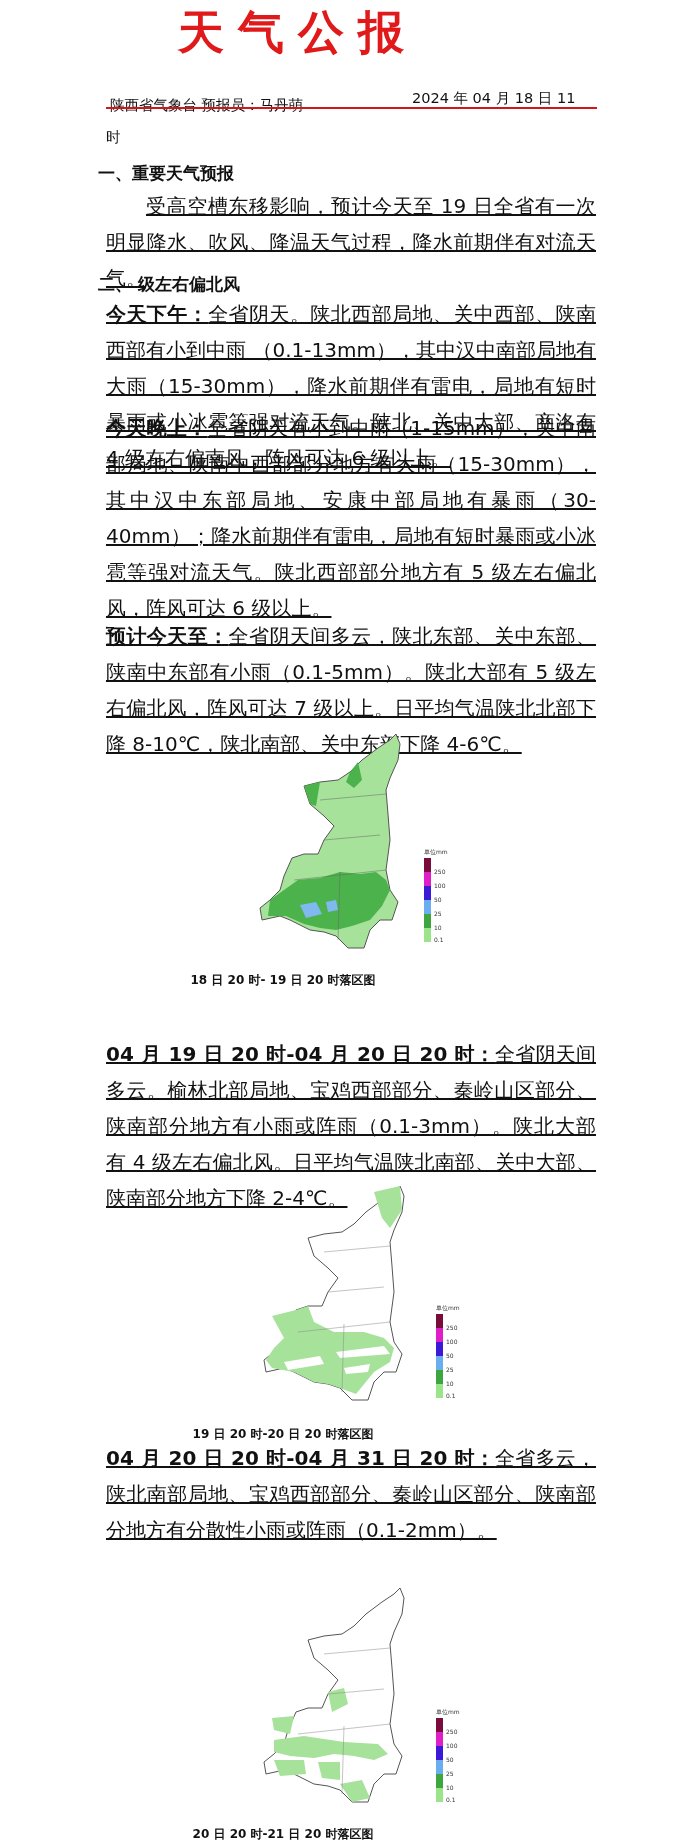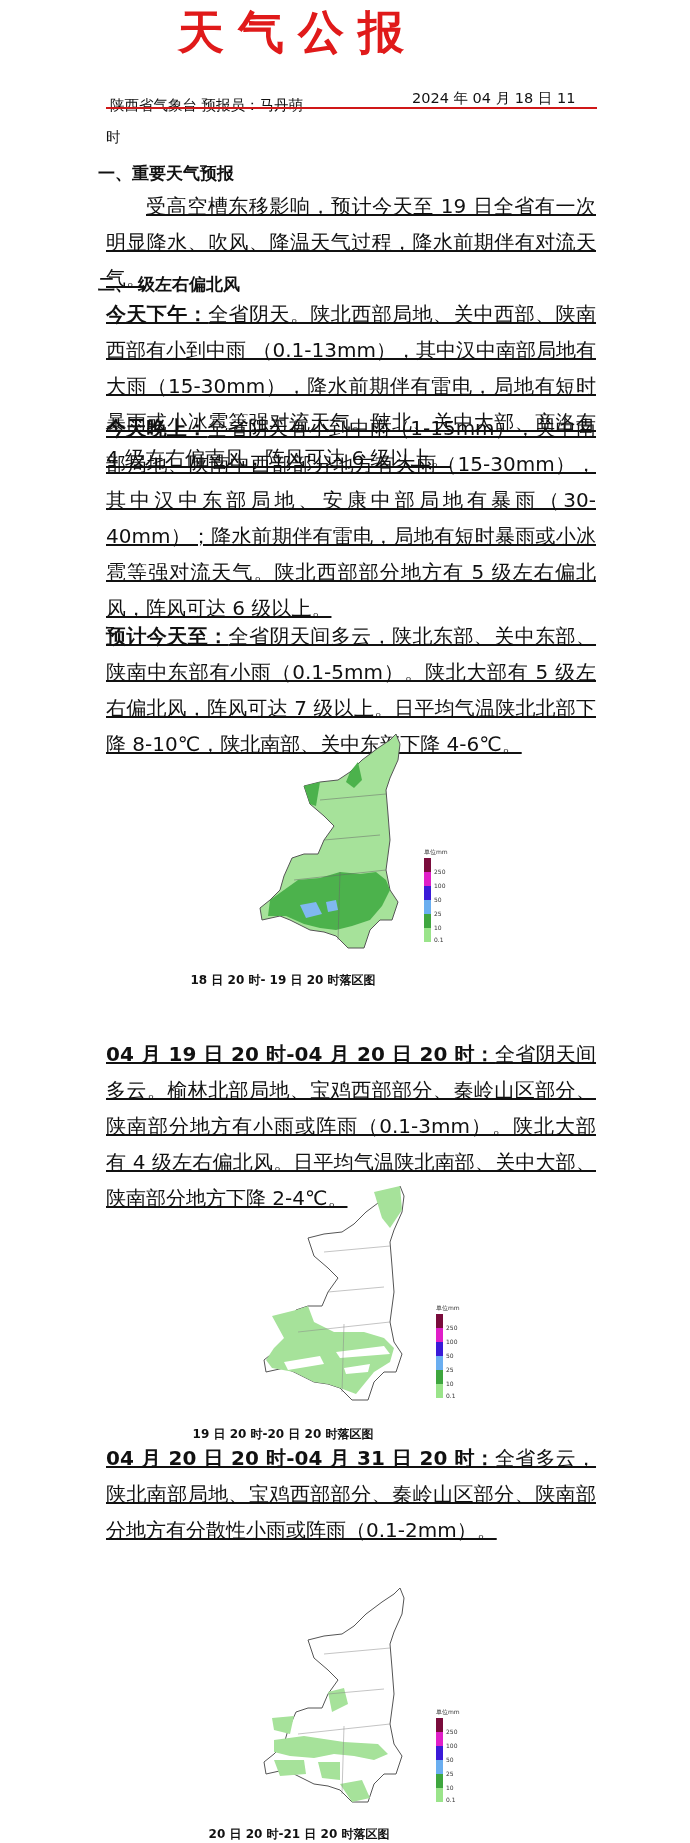--- a/index.html
+++ b/index.html
@@ -199,13 +199,13 @@
     <span class="swatch" style="top:66px;background:#3ea63e;"></span>
     <span class="swatch" style="top:80px;background:#9ae48a;"></span>
     <span class="tick" style="top:20px;">250</span>
     <span class="tick" style="top:34px;">100</span>
     <span class="tick" style="top:48px;">50</span>
     <span class="tick" style="top:62px;">25</span>
     <span class="tick" style="top:76px;">10</span>
     <span class="tick" style="top:88px;">0.1</span>
   </div>
 </div>
-<div class="caption" style="top:1826px;margin-left:16px;">20 日 20 时-21 日 20 时落区图</div>
+<div class="caption" style="top:1826px;">20 日 20 时-21 日 20 时落区图</div>
 
 </body></html>

